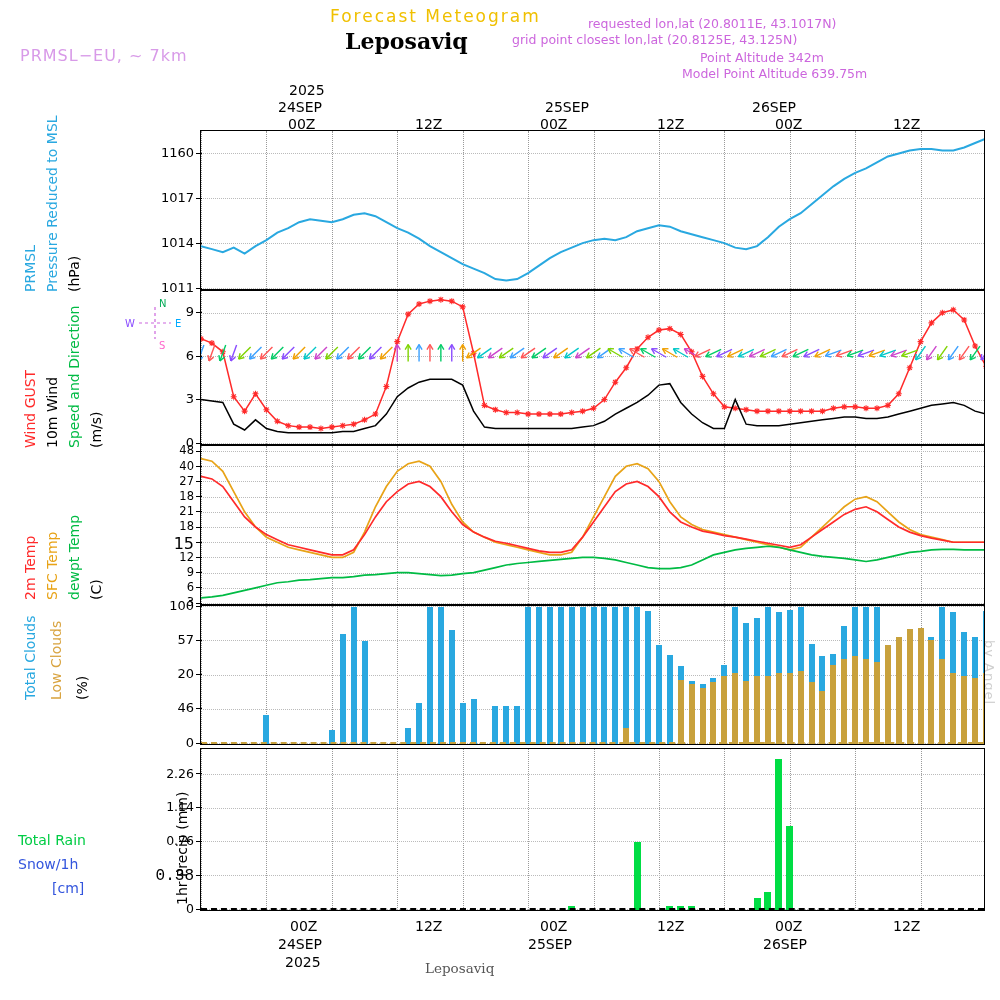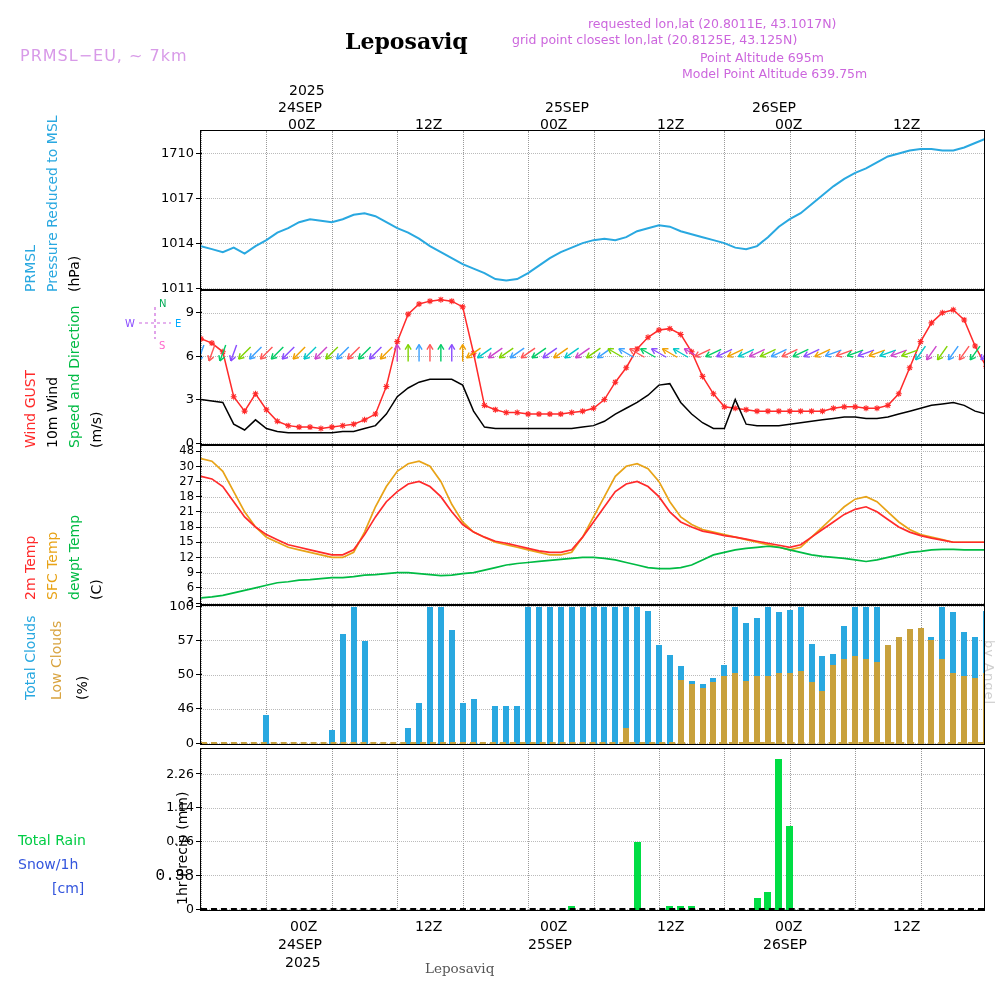--- a/index.html
+++ b/index.html
@@ -37,25 +37,26 @@
            writing-mode:vertical-rl;letter-spacing:1px;}
 
   .botax div{position:absolute;font-size:14px;color:#000;}
   .footname{position:absolute;left:425px;top:960px;font-size:13.5px;color:#555;font-family:"DejaVu Serif",serif;}
 </style>
 </head>
 <body>
 
 <div id="root">
 
+  <div class="abs hdr-forecast">Forecast Meteogram</div>
   <div class="abs hdr-title">Leposaviq</div>
   <div class="abs hdr-model">PRMSL−EU, ~ 7km</div>
   <div class="abs hdr-r1">requested lon,lat (20.8011E, 43.1017N)</div>
   <div class="abs hdr-r2">grid point closest lon,lat (20.8125E, 43.125N)</div>
-  <div class="abs hdr-r3">Point Altitude 695m</div>
+  <div class="abs hdr-r3">Point Altitude 342m</div>
   <div class="abs hdr-r4">Model Point Altitude 639.75m</div>
   <div class="bylabel">by Angel</div>
 
   <div class="abs topax" id="topax">
       <div style="left: 289px; top: 0px;">2025</div>
       <div style="left: 278px; top: 17px;">24SEP</div>
       <div style="left: 288px; top: 34px;">00Z</div>
       <div style="left: 415px; top: 34px;">12Z</div>
       <div style="left: 545px; top: 17px;">25SEP</div>
       <div style="left: 540px; top: 34px;">00Z</div>
@@ -93,21 +94,21 @@
       <div class="vtext" style="left: 44px; top: 292px; color: rgb(41, 168, 224); font-size: 14px; transform: rotate(-90deg);">Pressure Reduced to MSL</div>
       <div class="vtext" style="left: 66px; top: 292px; color: rgb(0, 0, 0); font-size: 14px; transform: rotate(-90deg);">(hPa)</div>
     </div>
   <div id="yt-pressure">
       <div class="ylab" style="left: 120px; width: 74px; top: 279.5px; font-size: 13px;">1011</div>
       <div class="abs" style="left: 196px; top: 287.5px; width: 6px; height: 1px; background: rgb(0, 0, 0);"></div>
       <div class="ylab" style="left: 120px; width: 74px; top: 234.643px; font-size: 13px;">1014</div>
       <div class="abs" style="left: 196px; top: 242.643px; width: 6px; height: 1px; background: rgb(0, 0, 0);"></div>
       <div class="ylab" style="left: 120px; width: 74px; top: 189.786px; font-size: 13px;">1017</div>
       <div class="abs" style="left: 196px; top: 197.786px; width: 6px; height: 1px; background: rgb(0, 0, 0);"></div>
-      <div class="ylab" style="left: 120px; width: 74px; top: 144.929px; font-size: 13px;">1710</div>
+      <div class="ylab" style="left: 120px; width: 74px; top: 144.929px; font-size: 13px;">1160</div>
       <div class="abs" style="left: 196px; top: 152.929px; width: 6px; height: 1px; background: rgb(0, 0, 0);"></div>
     </div>
 
   <div class="panel" id="p-wind" style="top:290px;width:785px;height:155px;">
     <div class="plotarea" id="pa-wind">
         <div class="gv dot" style="left: 0px;"></div>
         <div class="gv dot" style="left: 65.4167px;"></div>
         <div class="gv dot" style="left: 130.833px;"></div>
         <div class="gv dot" style="left: 196.25px;"></div>
         <div class="gv dot" style="left: 261.667px;"></div>
@@ -631,31 +632,31 @@
     </div>
   <div id="yt-temp">
       <div class="ylab" style="left: 120px; width: 74px; top: 595.25px; font-size: 11.5px;">3</div>
       <div class="abs" style="left: 196px; top: 602.5px; width: 6px; height: 1px; background: rgb(0, 0, 0);"></div>
       <div class="ylab" style="left: 120px; width: 74px; top: 580.056px; font-size: 11.5px;">6</div>
       <div class="abs" style="left: 196px; top: 587.306px; width: 6px; height: 1px; background: rgb(0, 0, 0);"></div>
       <div class="ylab" style="left: 120px; width: 74px; top: 564.863px; font-size: 11.5px;">9</div>
       <div class="abs" style="left: 196px; top: 572.113px; width: 6px; height: 1px; background: rgb(0, 0, 0);"></div>
       <div class="ylab" style="left: 120px; width: 74px; top: 549.669px; font-size: 11.5px;">12</div>
       <div class="abs" style="left: 196px; top: 556.919px; width: 6px; height: 1px; background: rgb(0, 0, 0);"></div>
-      <div class="ylab" style="left: 120px; width: 74px; top: 534.476px; font-size: 12px;">15</div>
+      <div class="ylab" style="left: 120px; width: 74px; top: 534.476px; font-size: 16px;">15</div>
       <div class="abs" style="left: 196px; top: 541.726px; width: 6px; height: 1px; background: rgb(0, 0, 0);"></div>
       <div class="ylab" style="left: 120px; width: 74px; top: 519.282px; font-size: 11.5px;">18</div>
       <div class="abs" style="left: 196px; top: 526.532px; width: 6px; height: 1px; background: rgb(0, 0, 0);"></div>
       <div class="ylab" style="left: 120px; width: 74px; top: 504.089px; font-size: 11.5px;">21</div>
       <div class="abs" style="left: 196px; top: 511.339px; width: 6px; height: 1px; background: rgb(0, 0, 0);"></div>
       <div class="ylab" style="left: 120px; width: 74px; top: 488.895px; font-size: 11.5px;">18</div>
       <div class="abs" style="left: 196px; top: 496.145px; width: 6px; height: 1px; background: rgb(0, 0, 0);"></div>
       <div class="ylab" style="left: 120px; width: 74px; top: 473.702px; font-size: 11.5px;">27</div>
       <div class="abs" style="left: 196px; top: 480.952px; width: 6px; height: 1px; background: rgb(0, 0, 0);"></div>
-      <div class="ylab" style="left: 120px; width: 74px; top: 458.508px; font-size: 11.5px;">30</div>
+      <div class="ylab" style="left: 120px; width: 74px; top: 458.508px; font-size: 11.5px;">40</div>
       <div class="abs" style="left: 196px; top: 465.758px; width: 6px; height: 1px; background: rgb(0, 0, 0);"></div>
       <div class="ylab" style="left: 120px; width: 74px; top: 443.315px; font-size: 11.5px;">48</div>
       <div class="abs" style="left: 196px; top: 450.565px; width: 6px; height: 1px; background: rgb(0, 0, 0);"></div>
     </div>
 
   <div class="panel" id="p-clouds" style="top:605px;width:785px;height:140px;">
     <div class="plotarea" id="pa-clouds">
         <div class="gv dot" style="left: 0px;"></div>
         <div class="gv dot" style="left: 65.4167px;"></div>
         <div class="gv dot" style="left: 130.833px;"></div>
@@ -767,21 +768,21 @@
   <div id="lab-clouds">
       <div class="vtext" style="left: 22px; top: 700px; color: rgb(41, 168, 224); font-size: 14px; transform: rotate(-90deg);">Total Clouds</div>
       <div class="vtext" style="left: 48px; top: 700px; color: rgb(217, 164, 65); font-size: 14px; transform: rotate(-90deg);">Low Clouds</div>
       <div class="vtext" style="left: 74px; top: 700px; color: rgb(0, 0, 0); font-size: 14px; transform: rotate(-90deg);">(%)</div>
     </div>
   <div id="yt-clouds">
       <div class="ylab" style="left: 120px; width: 74px; top: 734.5px; font-size: 13px;">0</div>
       <div class="abs" style="left: 196px; top: 742.5px; width: 6px; height: 1px; background: rgb(0, 0, 0);"></div>
       <div class="ylab" style="left: 120px; width: 74px; top: 700.25px; font-size: 13px;">46</div>
       <div class="abs" style="left: 196px; top: 708.25px; width: 6px; height: 1px; background: rgb(0, 0, 0);"></div>
-      <div class="ylab" style="left: 120px; width: 74px; top: 666px; font-size: 13px;">50</div>
+      <div class="ylab" style="left: 120px; width: 74px; top: 666px; font-size: 13px;">20</div>
       <div class="abs" style="left: 196px; top: 674px; width: 6px; height: 1px; background: rgb(0, 0, 0);"></div>
       <div class="ylab" style="left: 120px; width: 74px; top: 631.75px; font-size: 13px;">57</div>
       <div class="abs" style="left: 196px; top: 639.75px; width: 6px; height: 1px; background: rgb(0, 0, 0);"></div>
       <div class="ylab" style="left: 120px; width: 74px; top: 597.5px; font-size: 13px;">100</div>
       <div class="abs" style="left: 196px; top: 605.5px; width: 6px; height: 1px; background: rgb(0, 0, 0);"></div>
     </div>
 
   <div class="panel" id="p-precip" style="top:748px;width:785px;height:163px;">
     <div class="plotarea" id="pa-precip">
         <div class="gv dot" style="left: 0px;"></div>

